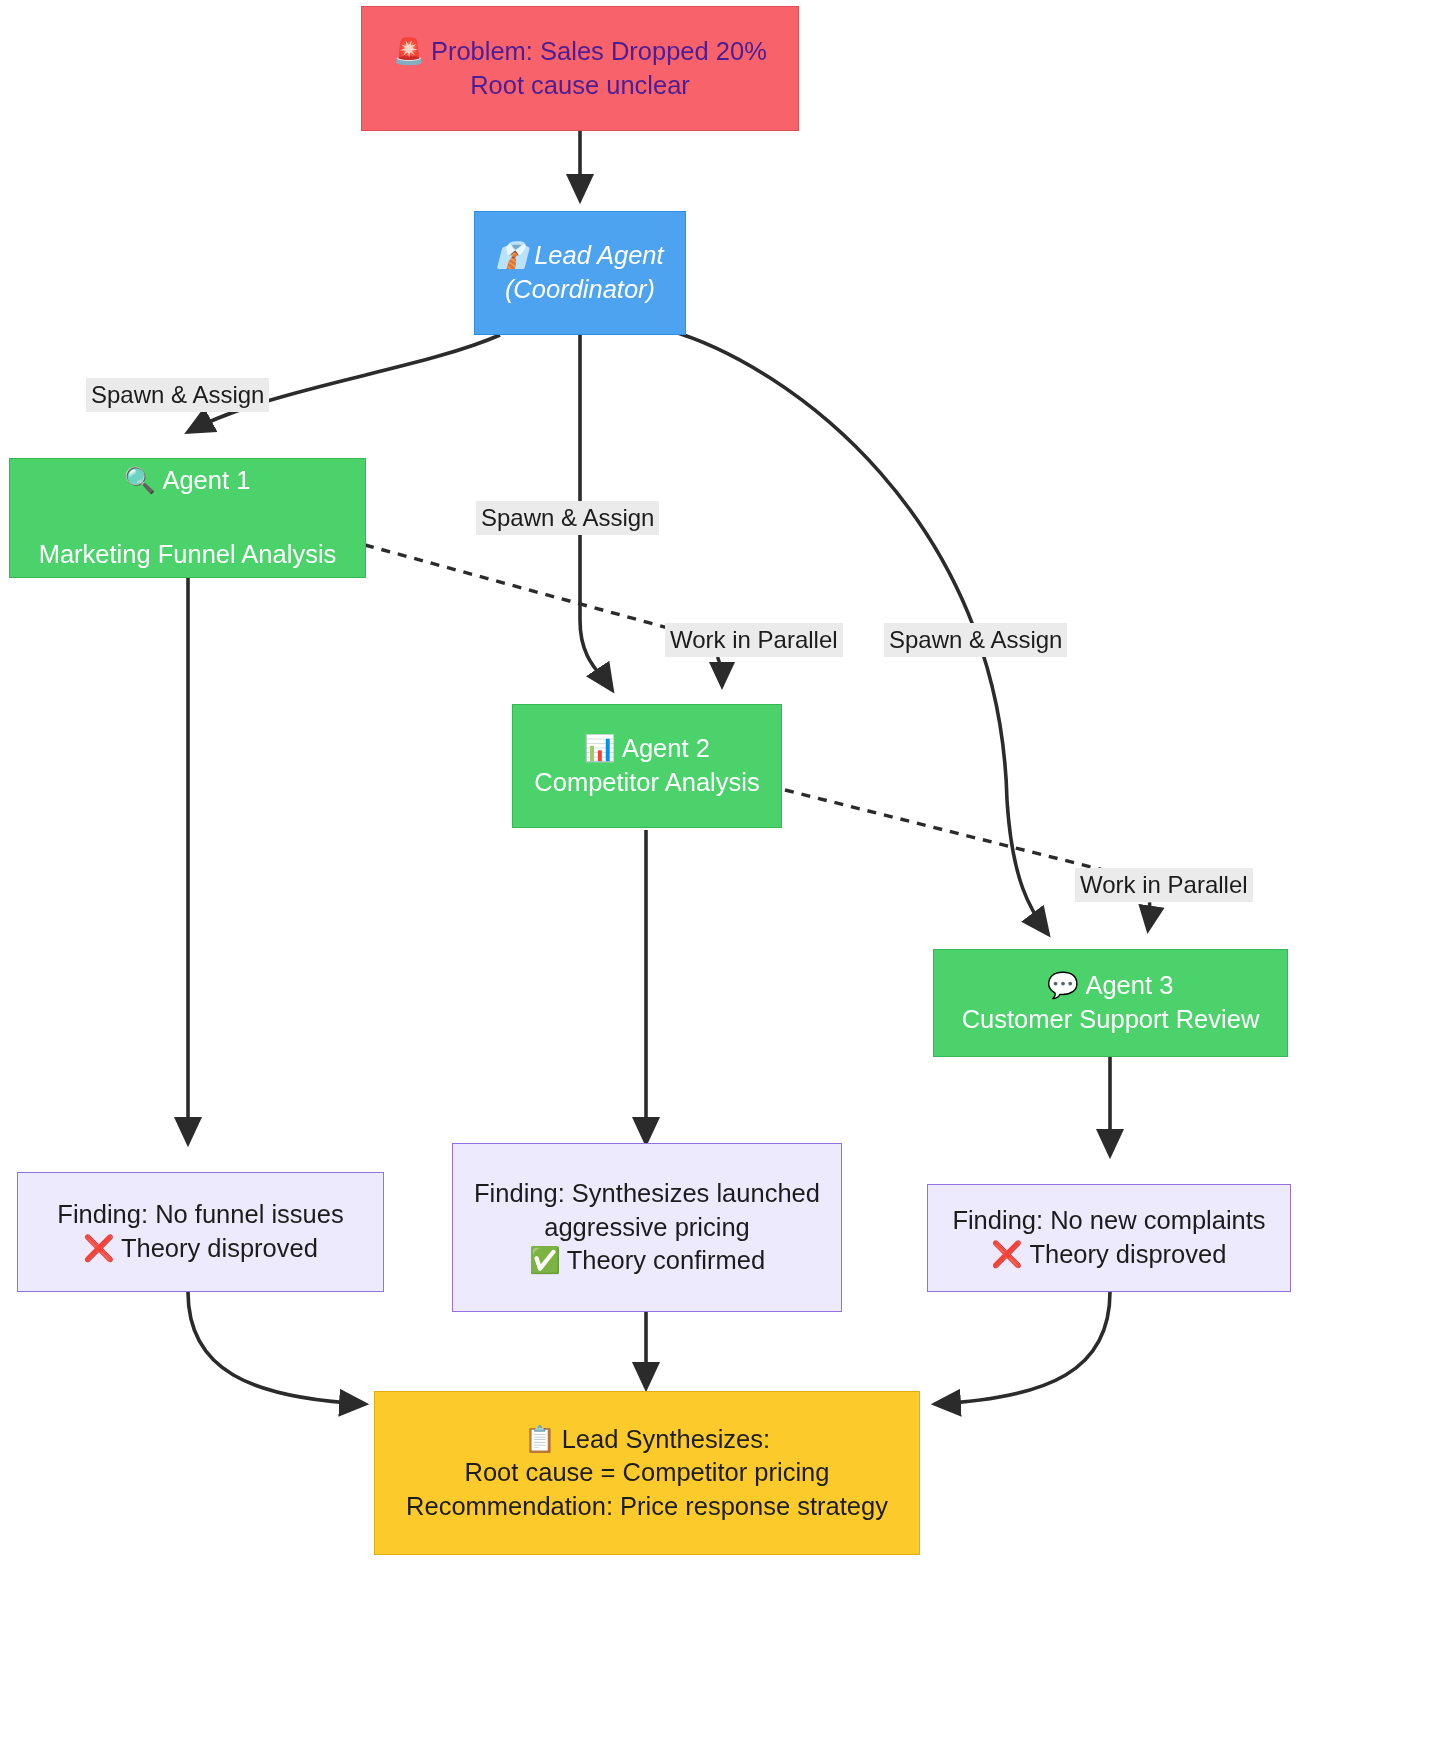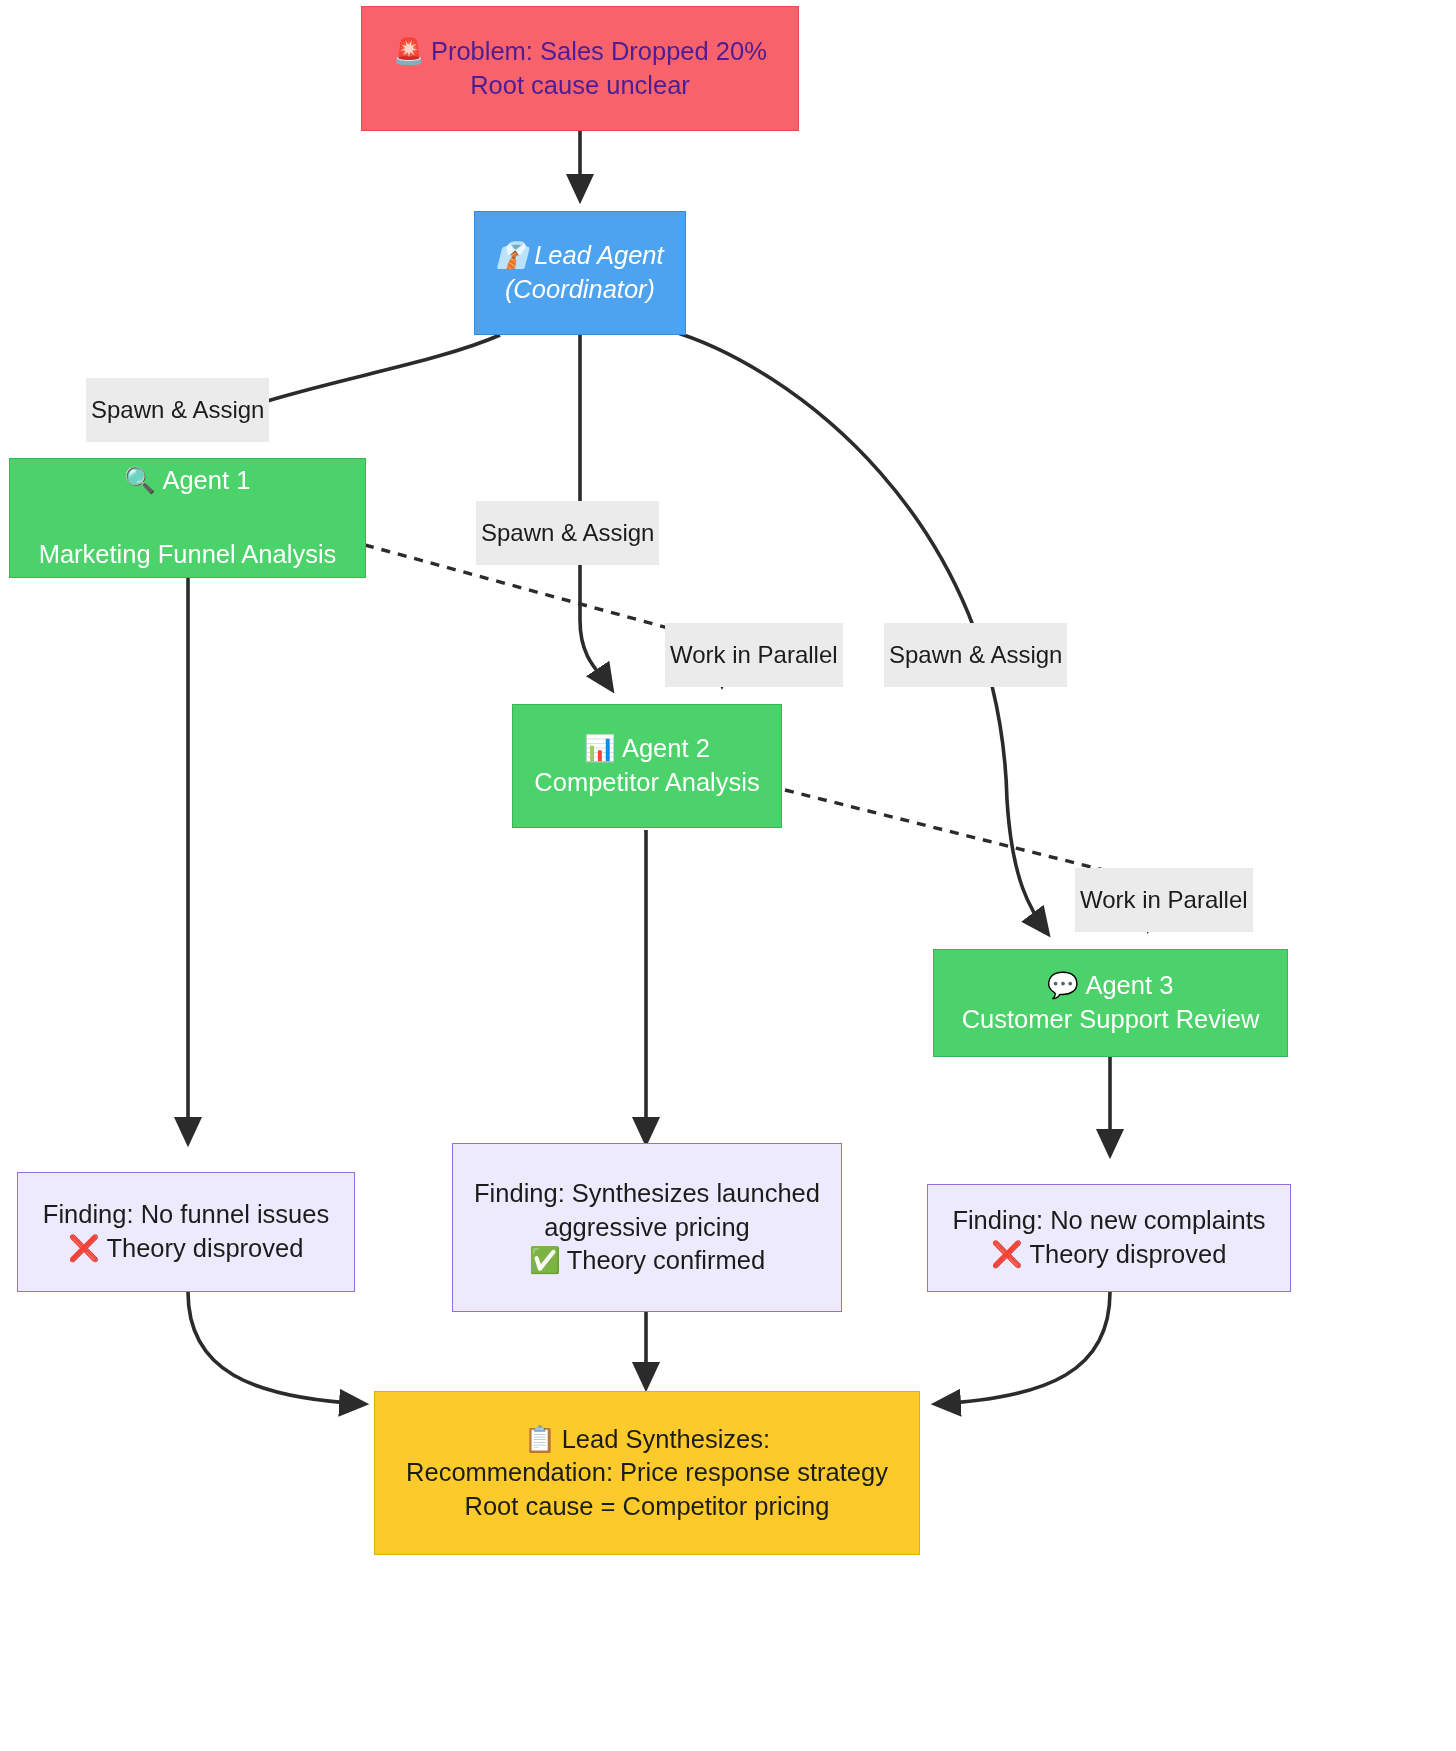--- a/index.html
+++ b/index.html
@@ -73,21 +73,21 @@
     border: 1.6px solid #e0ae11;
     color: #1c1c1c;
     font-size: 25.5px;
   }
 
   .edge-label {
     position: absolute;
     background: #ebebeb;
     color: #1c1c1c;
     font-size: 24px;
-    padding: 17px 5px;
+    padding: 2px 5px;
     white-space: nowrap;
     line-height: 1.25;
   }
 </style>
 </head>
 <body>
 
 <div id="stage">
 
   <svg class="edges" viewBox="0 0 1456 1751">
@@ -149,40 +149,40 @@
   <div class="node n-agent" style="left:512px; top:704px; width:270px; height:124px;">
     <span class="line"><span class="emoji">📊</span><span>Agent 2</span></span>
     <span class="line">Competitor Analysis</span>
   </div>
 
   <div class="node n-agent" style="left:933px; top:949px; width:355px; height:108px;">
     <span class="line"><span class="emoji">💬</span><span>Agent 3</span></span>
     <span class="line">Customer Support Review</span>
   </div>
 
-  <div class="node n-finding" style="left:17px; top:1172px; width:338px; height:120px;">
+  <div class="node n-finding" style="left:17px; top:1172px; width:367px; height:120px;">
     <span class="line">Finding: No funnel issues</span>
     <span class="line"><span class="emoji">❌</span><span>Theory disproved</span></span>
   </div>
 
   <div class="node n-finding" style="left:452px; top:1143px; width:390px; height:169px;">
     <span class="line">Finding: Synthesizes launched</span>
     <span class="line">aggressive pricing</span>
     <span class="line"><span class="emoji">✅</span><span>Theory confirmed</span></span>
   </div>
 
   <div class="node n-finding" style="left:927px; top:1184px; width:364px; height:108px;">
     <span class="line">Finding: No new complaints</span>
     <span class="line"><span class="emoji">❌</span><span>Theory disproved</span></span>
   </div>
 
   <div class="node n-synth" style="left:374px; top:1391px; width:546px; height:164px;">
     <span class="line"><span class="emoji">📋</span><span>Lead Synthesizes:</span></span>
+    <span class="line">Root cause = Competitor pricing</span>
     <span class="line">Recommendation: Price response strategy</span>
-    <span class="line">Root cause = Competitor pricing</span>
   </div>
 
   <div class="edge-label" style="left:86px; top:378px;">Spawn &amp; Assign</div>
 
   <div class="edge-label" style="left:476px; top:501px;">Spawn &amp; Assign</div>
 
   <div class="edge-label" style="left:884px; top:623px;">Spawn &amp; Assign</div>
 
   <div class="edge-label" style="left:665px; top:623px;">Work in Parallel</div>
 

